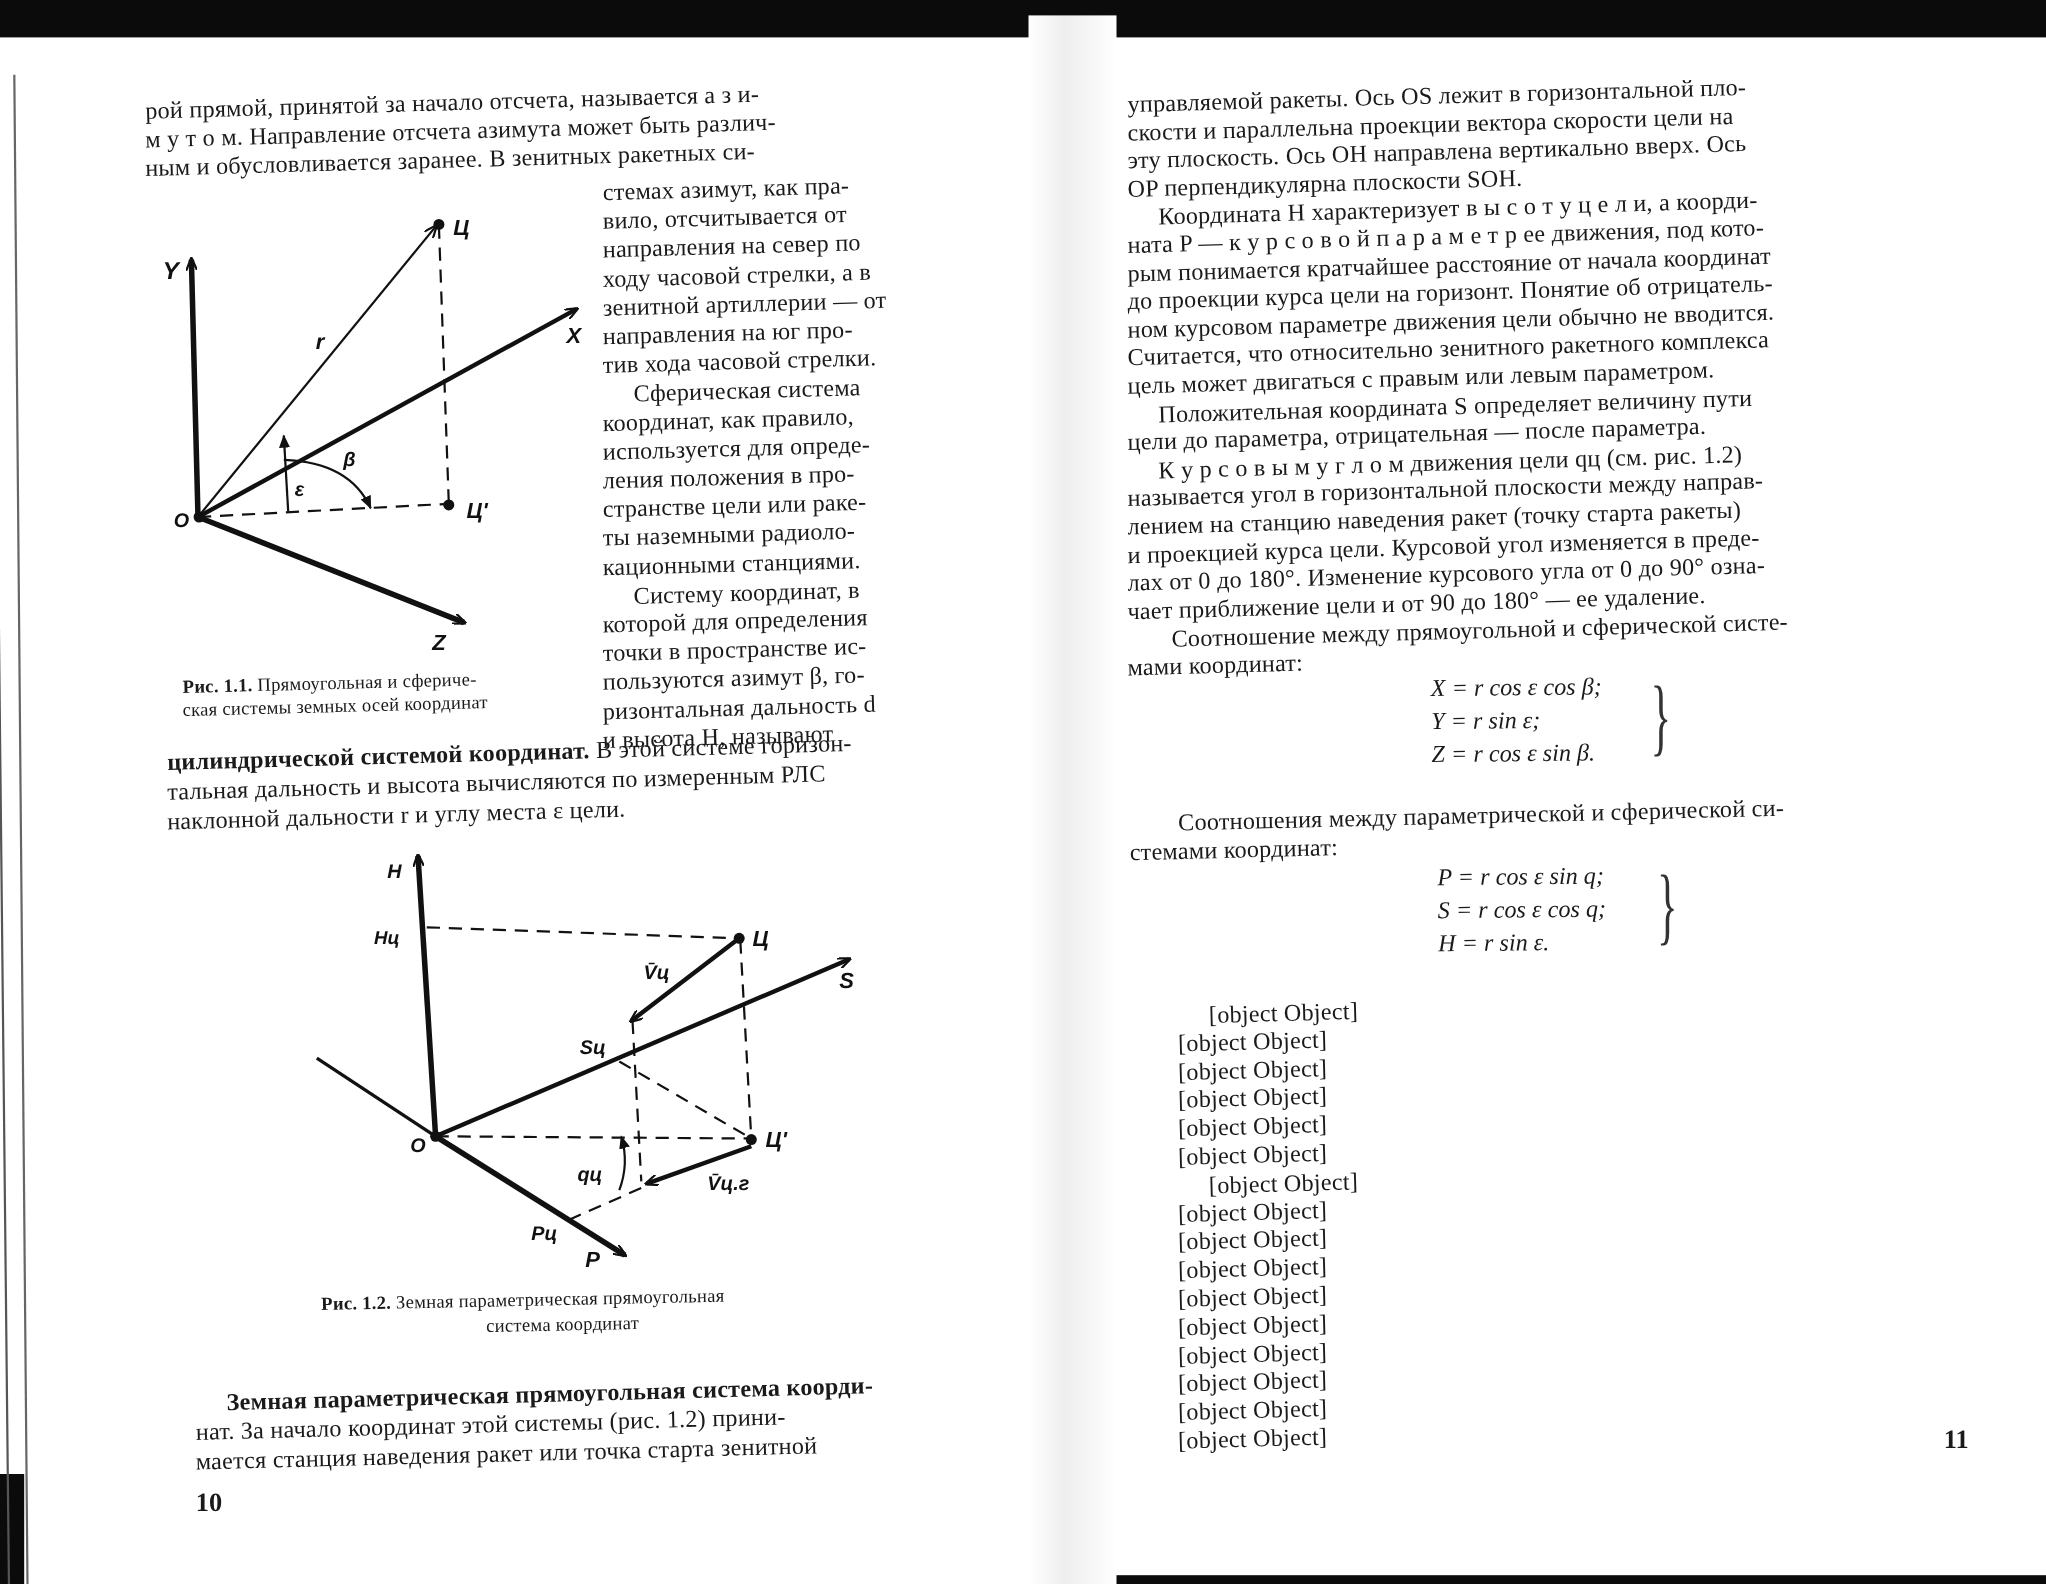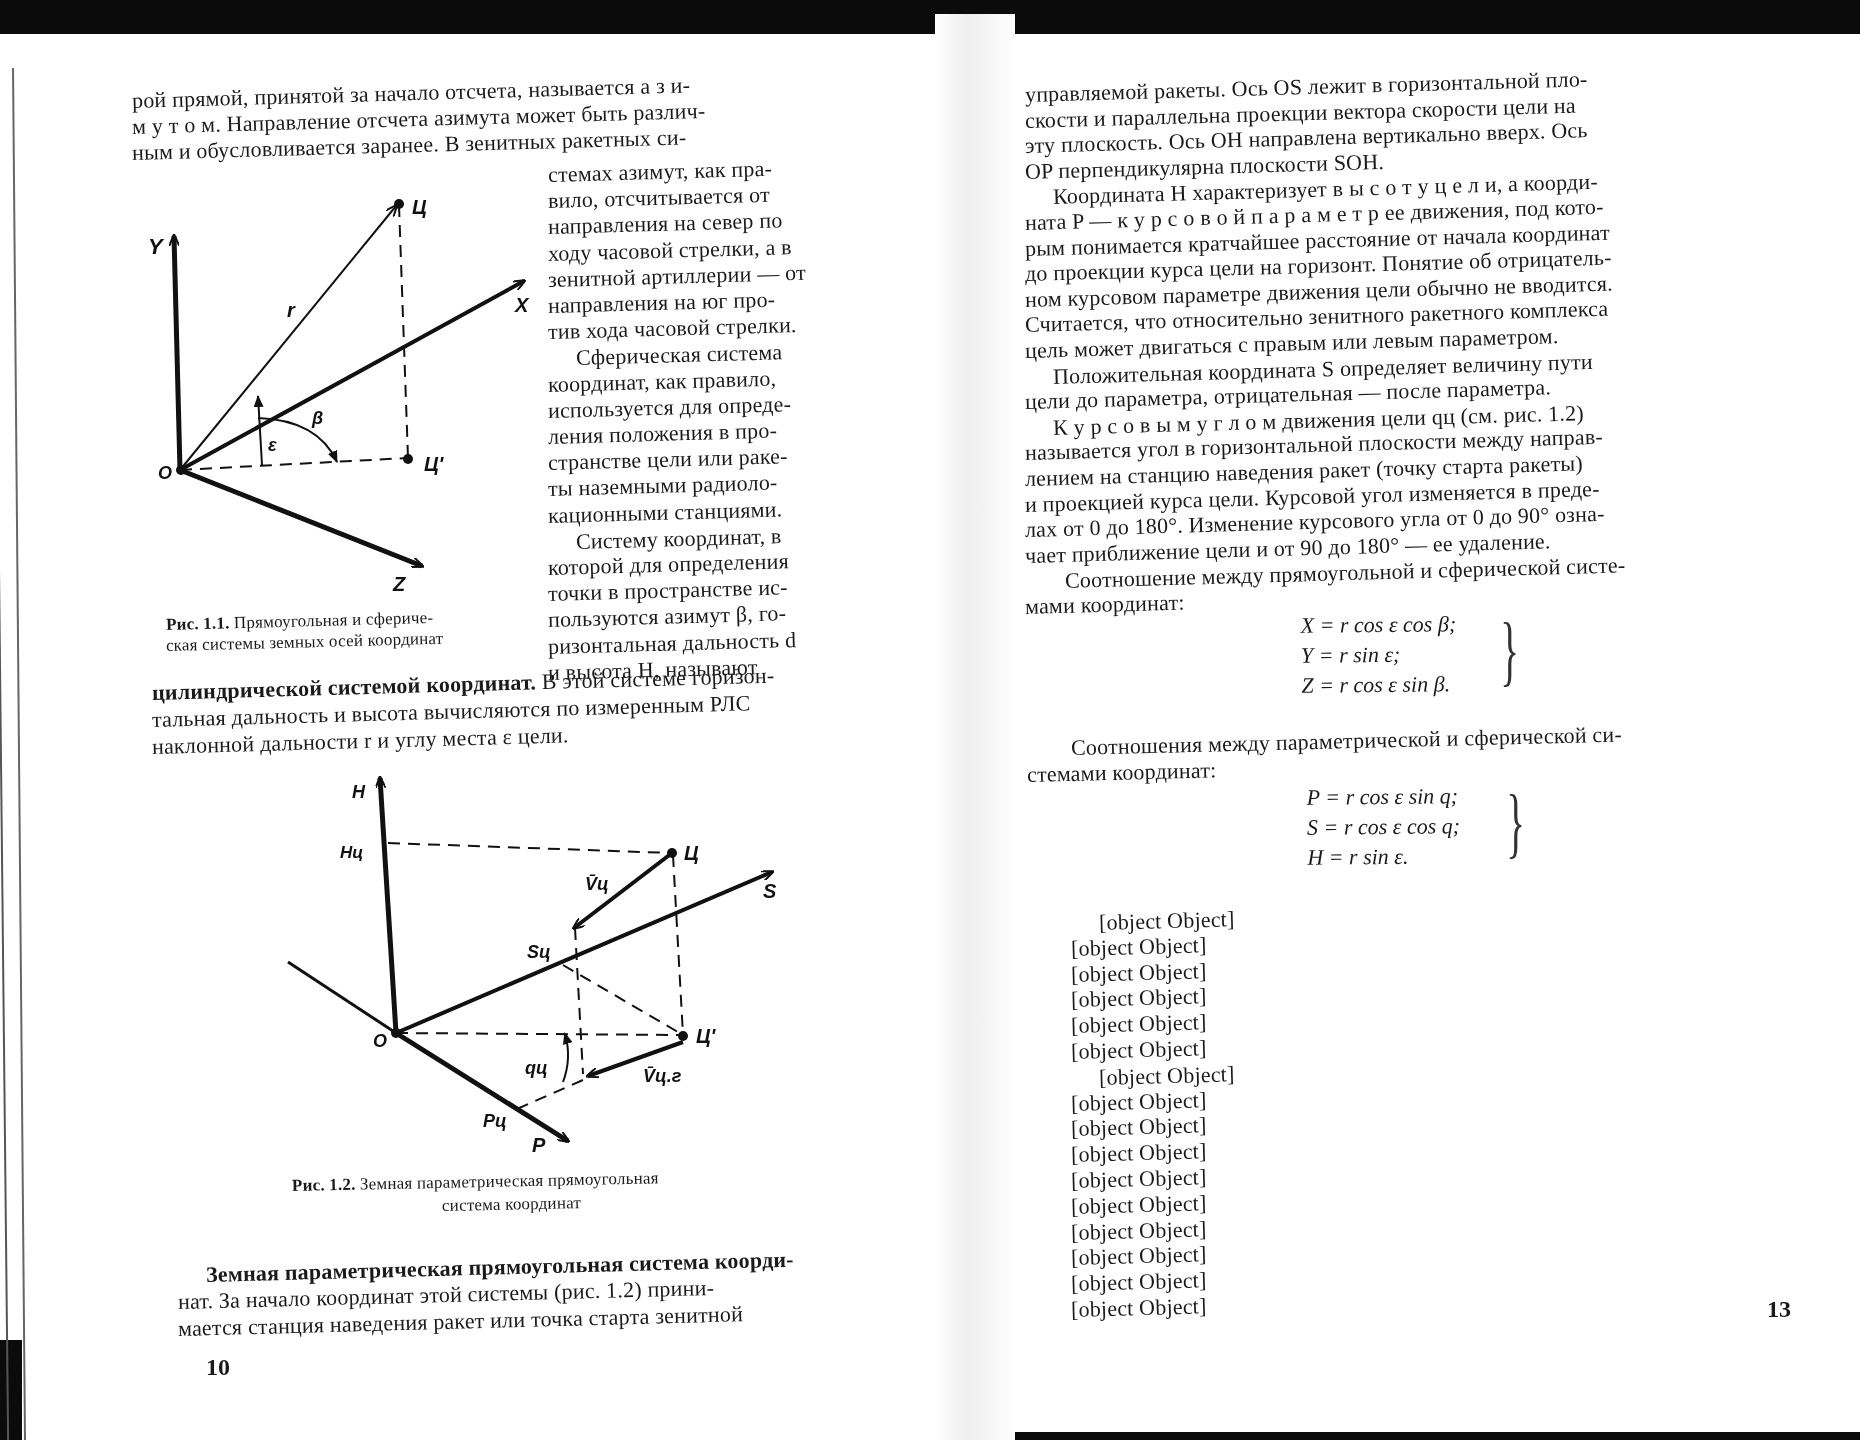--- a/index.html
+++ b/index.html
@@ -150,21 +150,21 @@
     <span class="bold">Рис. 1.2.</span>
     <span>Земная параметрическая прямоугольная</span>
   </div>
   <div class="line small" style="left:442px;top:1196px;transform:rotate(-1.2deg);transform-origin:left;">система координат</div>
 
   <div class="line" style="left: 206px; top: 1262px; transform: rotate(-1.5deg); transform-origin: left center;"><span class="bold">Земная параметрическая прямоугольная система коорди-</span><span></span></div>
     <div class="line" style="left: 178px; top: 1289px; transform: rotate(-1.5deg); transform-origin: left center;"><span class="bold"></span><span>нат. За начало координат этой системы (рис. 1.2) прини-</span></div>
     <div class="line" style="left: 178px; top: 1316px; transform: rotate(-1.5deg); transform-origin: left center;"><span class="bold"></span><span>мается станция наведения ракет или точка старта зенитной</span></div>
     <div id="bottomblock"></div>
 
-  <div class="pageno" style="left:178px;top:1354px;margin-left:28px;">10</div>
+  <div class="pageno" style="left:178px;top:1354px;">10</div>
 </div>
 
 <div class="page right">
   <div class="line" style="left: 90px; top: 82px; transform: rotate(-1.6deg); transform-origin: left center;">управляемой ракеты. Ось OS лежит в горизонтальной пло-</div>
     <div class="line" style="left: 90px; top: 107.6px; transform: rotate(-1.6deg); transform-origin: left center;">скости и параллельна проекции вектора скорости цели на</div>
     <div class="line" style="left: 90px; top: 133.2px; transform: rotate(-1.6deg); transform-origin: left center;">эту плоскость. Ось OH направлена вертикально вверх. Ось</div>
     <div class="line" style="left: 90px; top: 158.8px; transform: rotate(-1.6deg); transform-origin: left center;">OP перпендикулярна плоскости SOH.</div>
     <div class="line" style="left: 118px; top: 184.4px; transform: rotate(-1.6deg); transform-origin: left center;">Координата H характеризует в ы с о т у ц е л и, а коорди-</div>
     <div class="line" style="left: 90px; top: 210px; transform: rotate(-1.6deg); transform-origin: left center;">ната P — к у р с о в о й п а р а м е т р ее движения, под кото-</div>
     <div class="line" style="left: 90px; top: 235.6px; transform: rotate(-1.6deg); transform-origin: left center;">рым понимается кратчайшее расстояние от начала координат</div>
@@ -213,14 +213,14 @@
     <div class="line" style="left: 136px; top: 1116.4px; transform: rotate(-1.6deg); transform-origin: left center;">[object Object]</div>
     <div class="line" style="left: 136px; top: 1142.2px; transform: rotate(-1.6deg); transform-origin: left center;">[object Object]</div>
     <div class="line" style="left: 136px; top: 1168px; transform: rotate(-1.6deg); transform-origin: left center;">[object Object]</div>
     <div class="line" style="left: 136px; top: 1193.8px; transform: rotate(-1.6deg); transform-origin: left center;">[object Object]</div>
     <div class="line" style="left: 136px; top: 1219.6px; transform: rotate(-1.6deg); transform-origin: left center;">[object Object]</div>
     <div class="line" style="left: 136px; top: 1245.4px; transform: rotate(-1.6deg); transform-origin: left center;">[object Object]</div>
     <div class="line" style="left: 136px; top: 1271.2px; transform: rotate(-1.6deg); transform-origin: left center;">[object Object]</div>
     <div class="line" style="left: 136px; top: 1297px; transform: rotate(-1.6deg); transform-origin: left center;">[object Object]</div>
     <div id="rblock3"></div>
 
-  <div class="pageno" style="left:832px;top:1296px;">13</div>
+  <div class="pageno" style="left:832px;top:1296px;">11</div>
 </div>
 
 </body></html>

